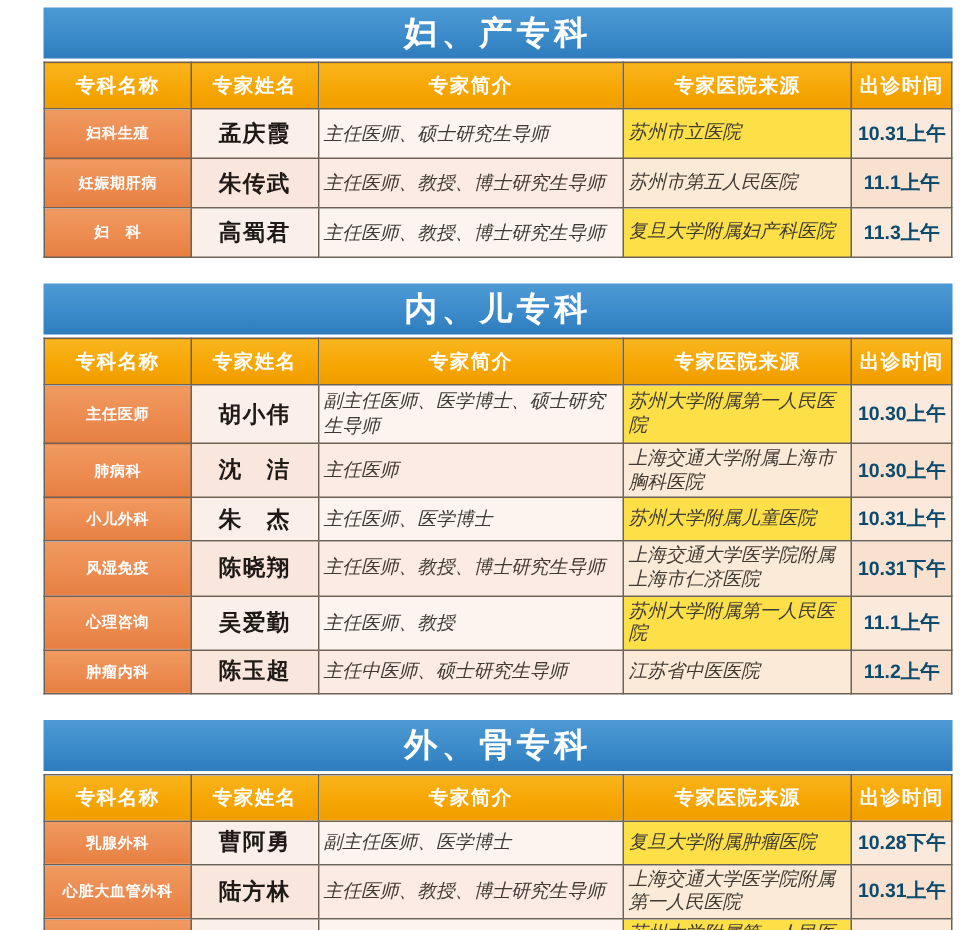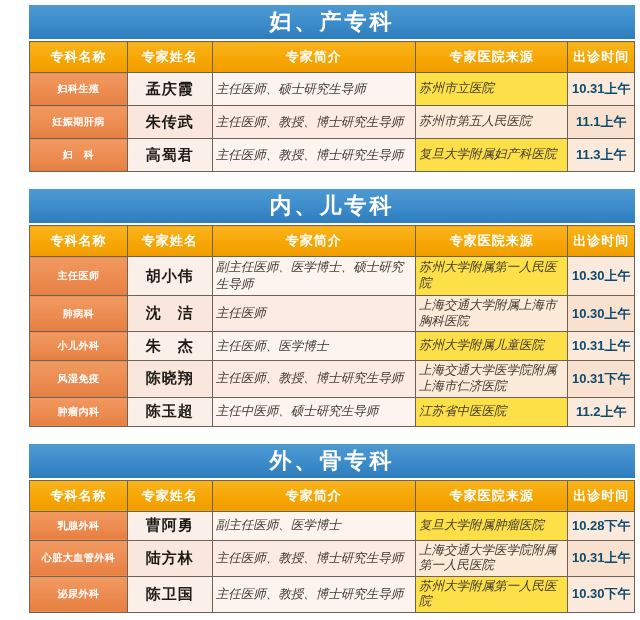--- a/index.html
+++ b/index.html
@@ -190,20 +190,27 @@
               <td class="time">10.31上午</td>
             </tr>
             <tr>
               <td class="spec">风湿免疫</td>
               <td class="name">陈晓翔</td>
               <td class="intro">主任医师、教授、博士研究生导师</td>
               <td class="hosp">上海交通大学医学院附属上海市仁济医院</td>
               <td class="time">10.31下午</td>
             </tr>
             <tr>
+              <td class="spec">心理咨询</td>
+              <td class="name">吴爱勤</td>
+              <td class="intro">主任医师、教授</td>
+              <td class="hosp">苏州大学附属第一人民医院</td>
+              <td class="time">11.1上午</td>
+            </tr>
+            <tr>
               <td class="spec">肿瘤内科</td>
               <td class="name">陈玉超</td>
               <td class="intro">主任中医师、硕士研究生导师</td>
               <td class="hosp">江苏省中医医院</td>
               <td class="time">11.2上午</td>
             </tr>
           </tbody>
     </table>
   </section>
 

